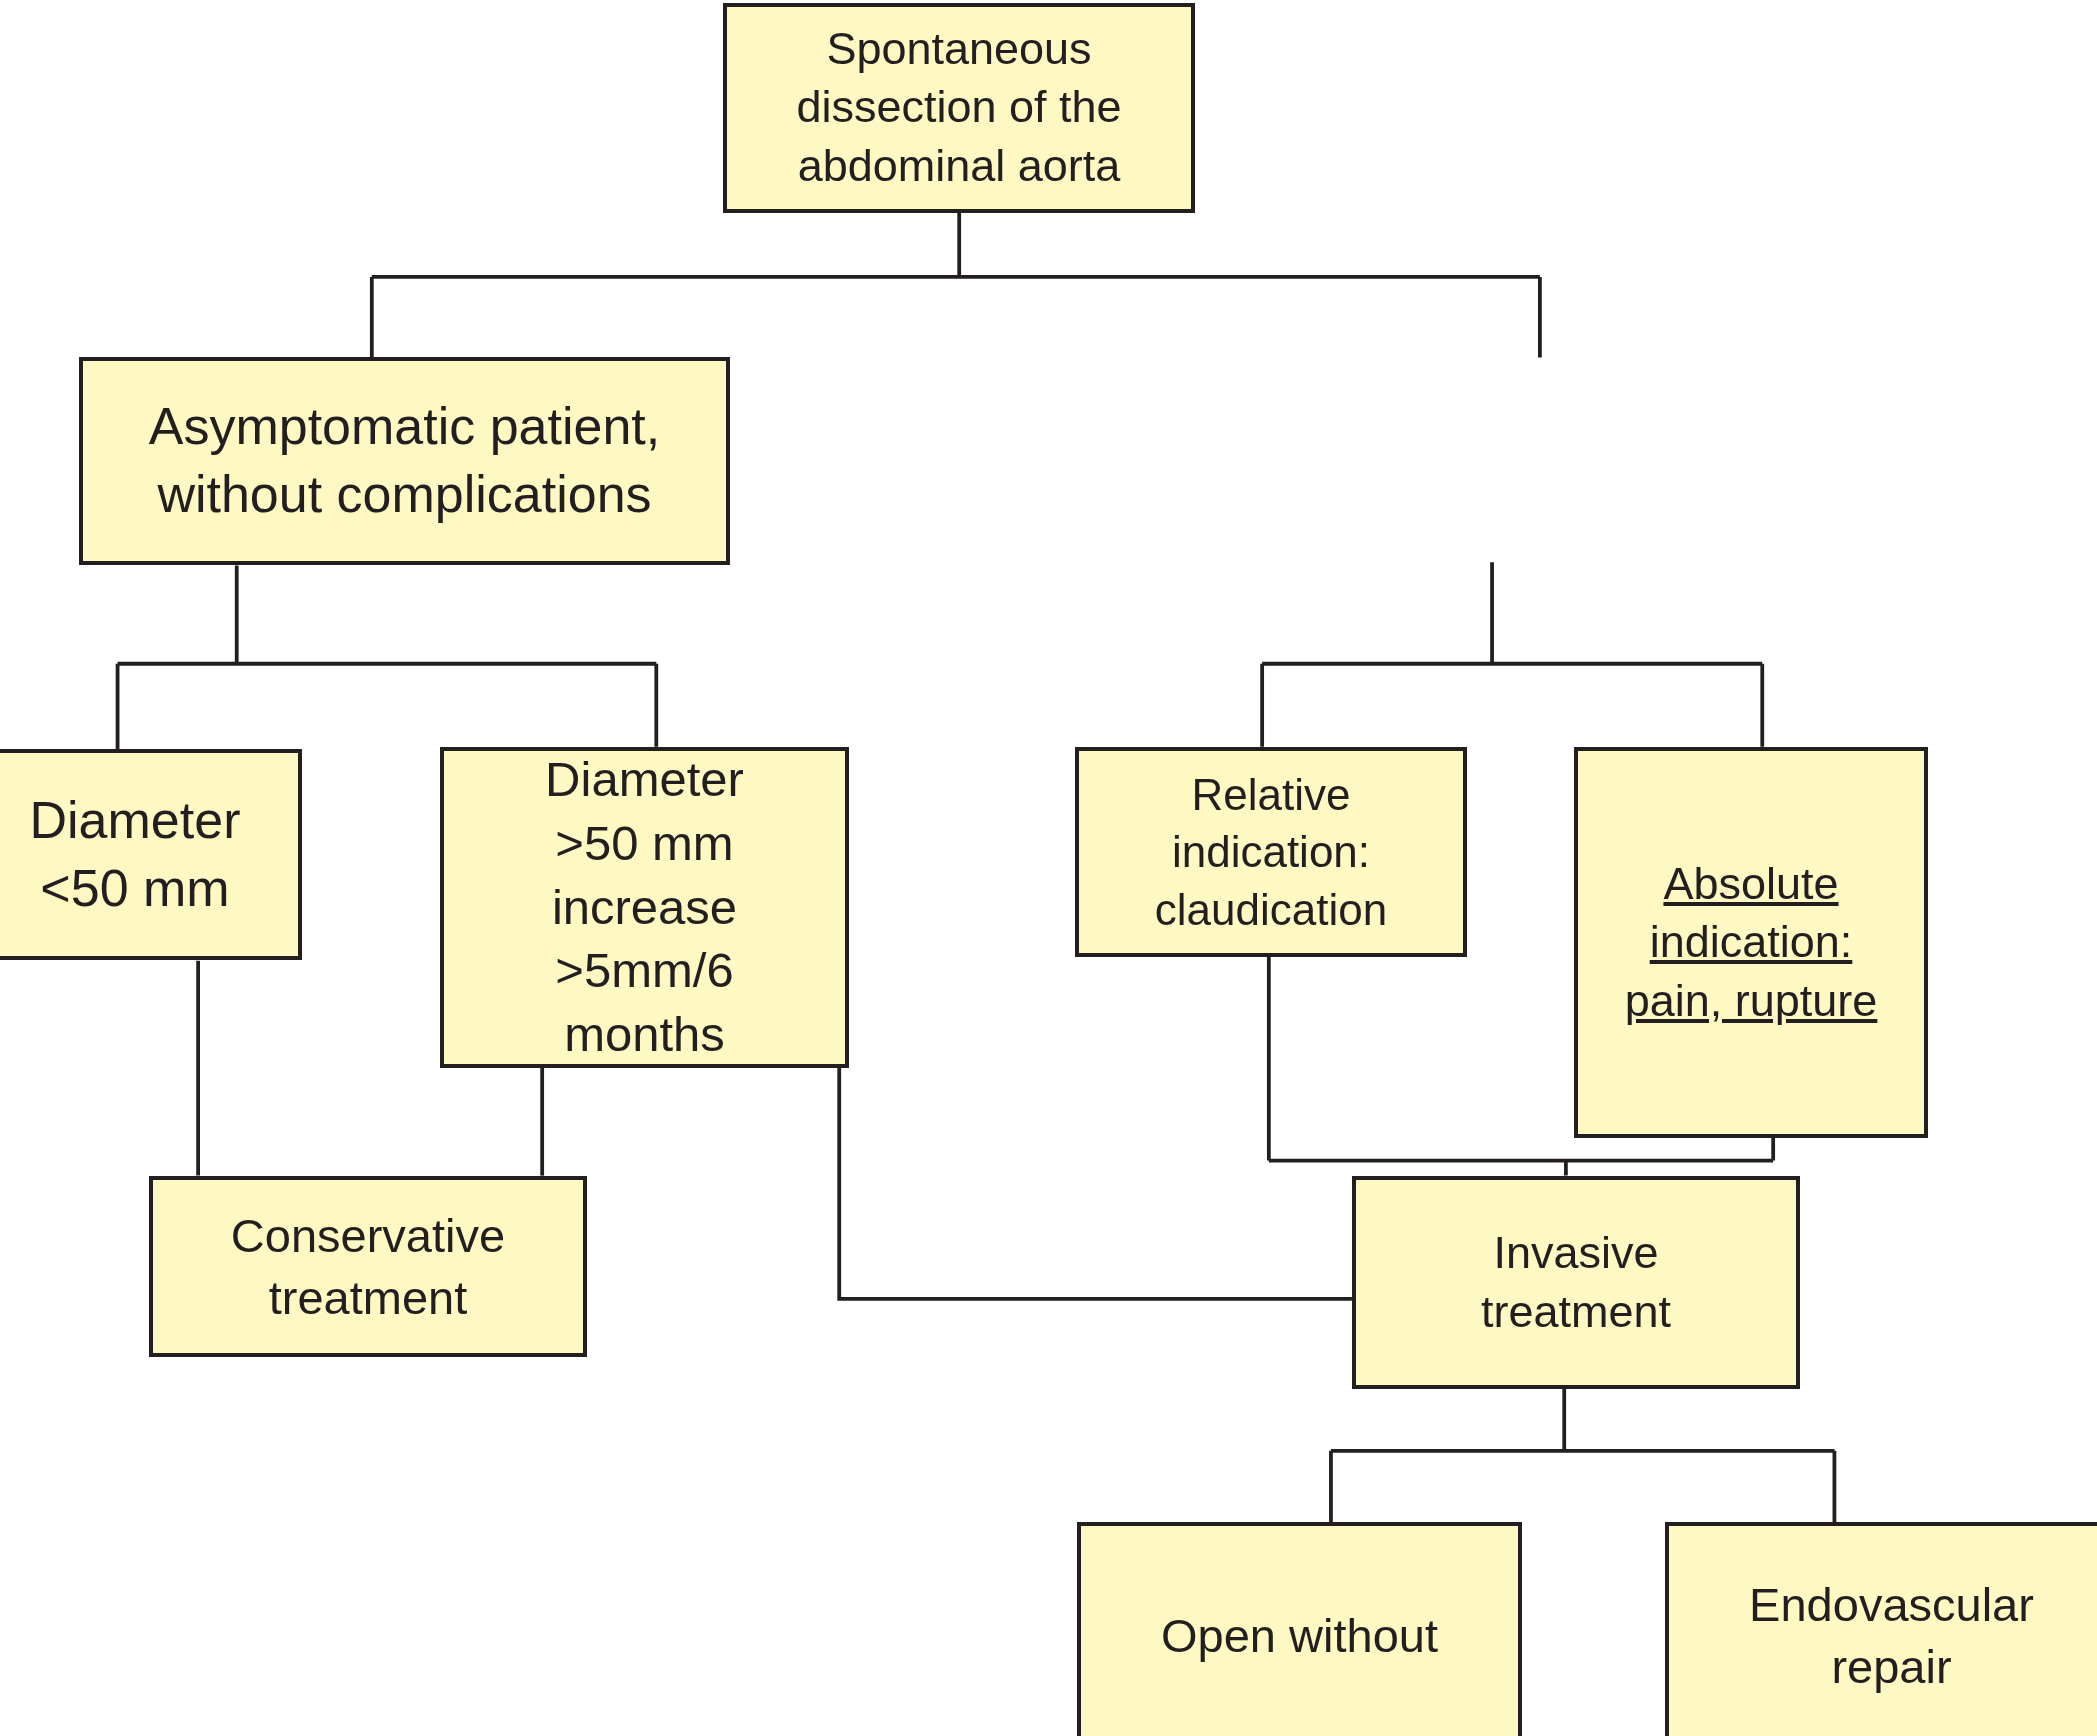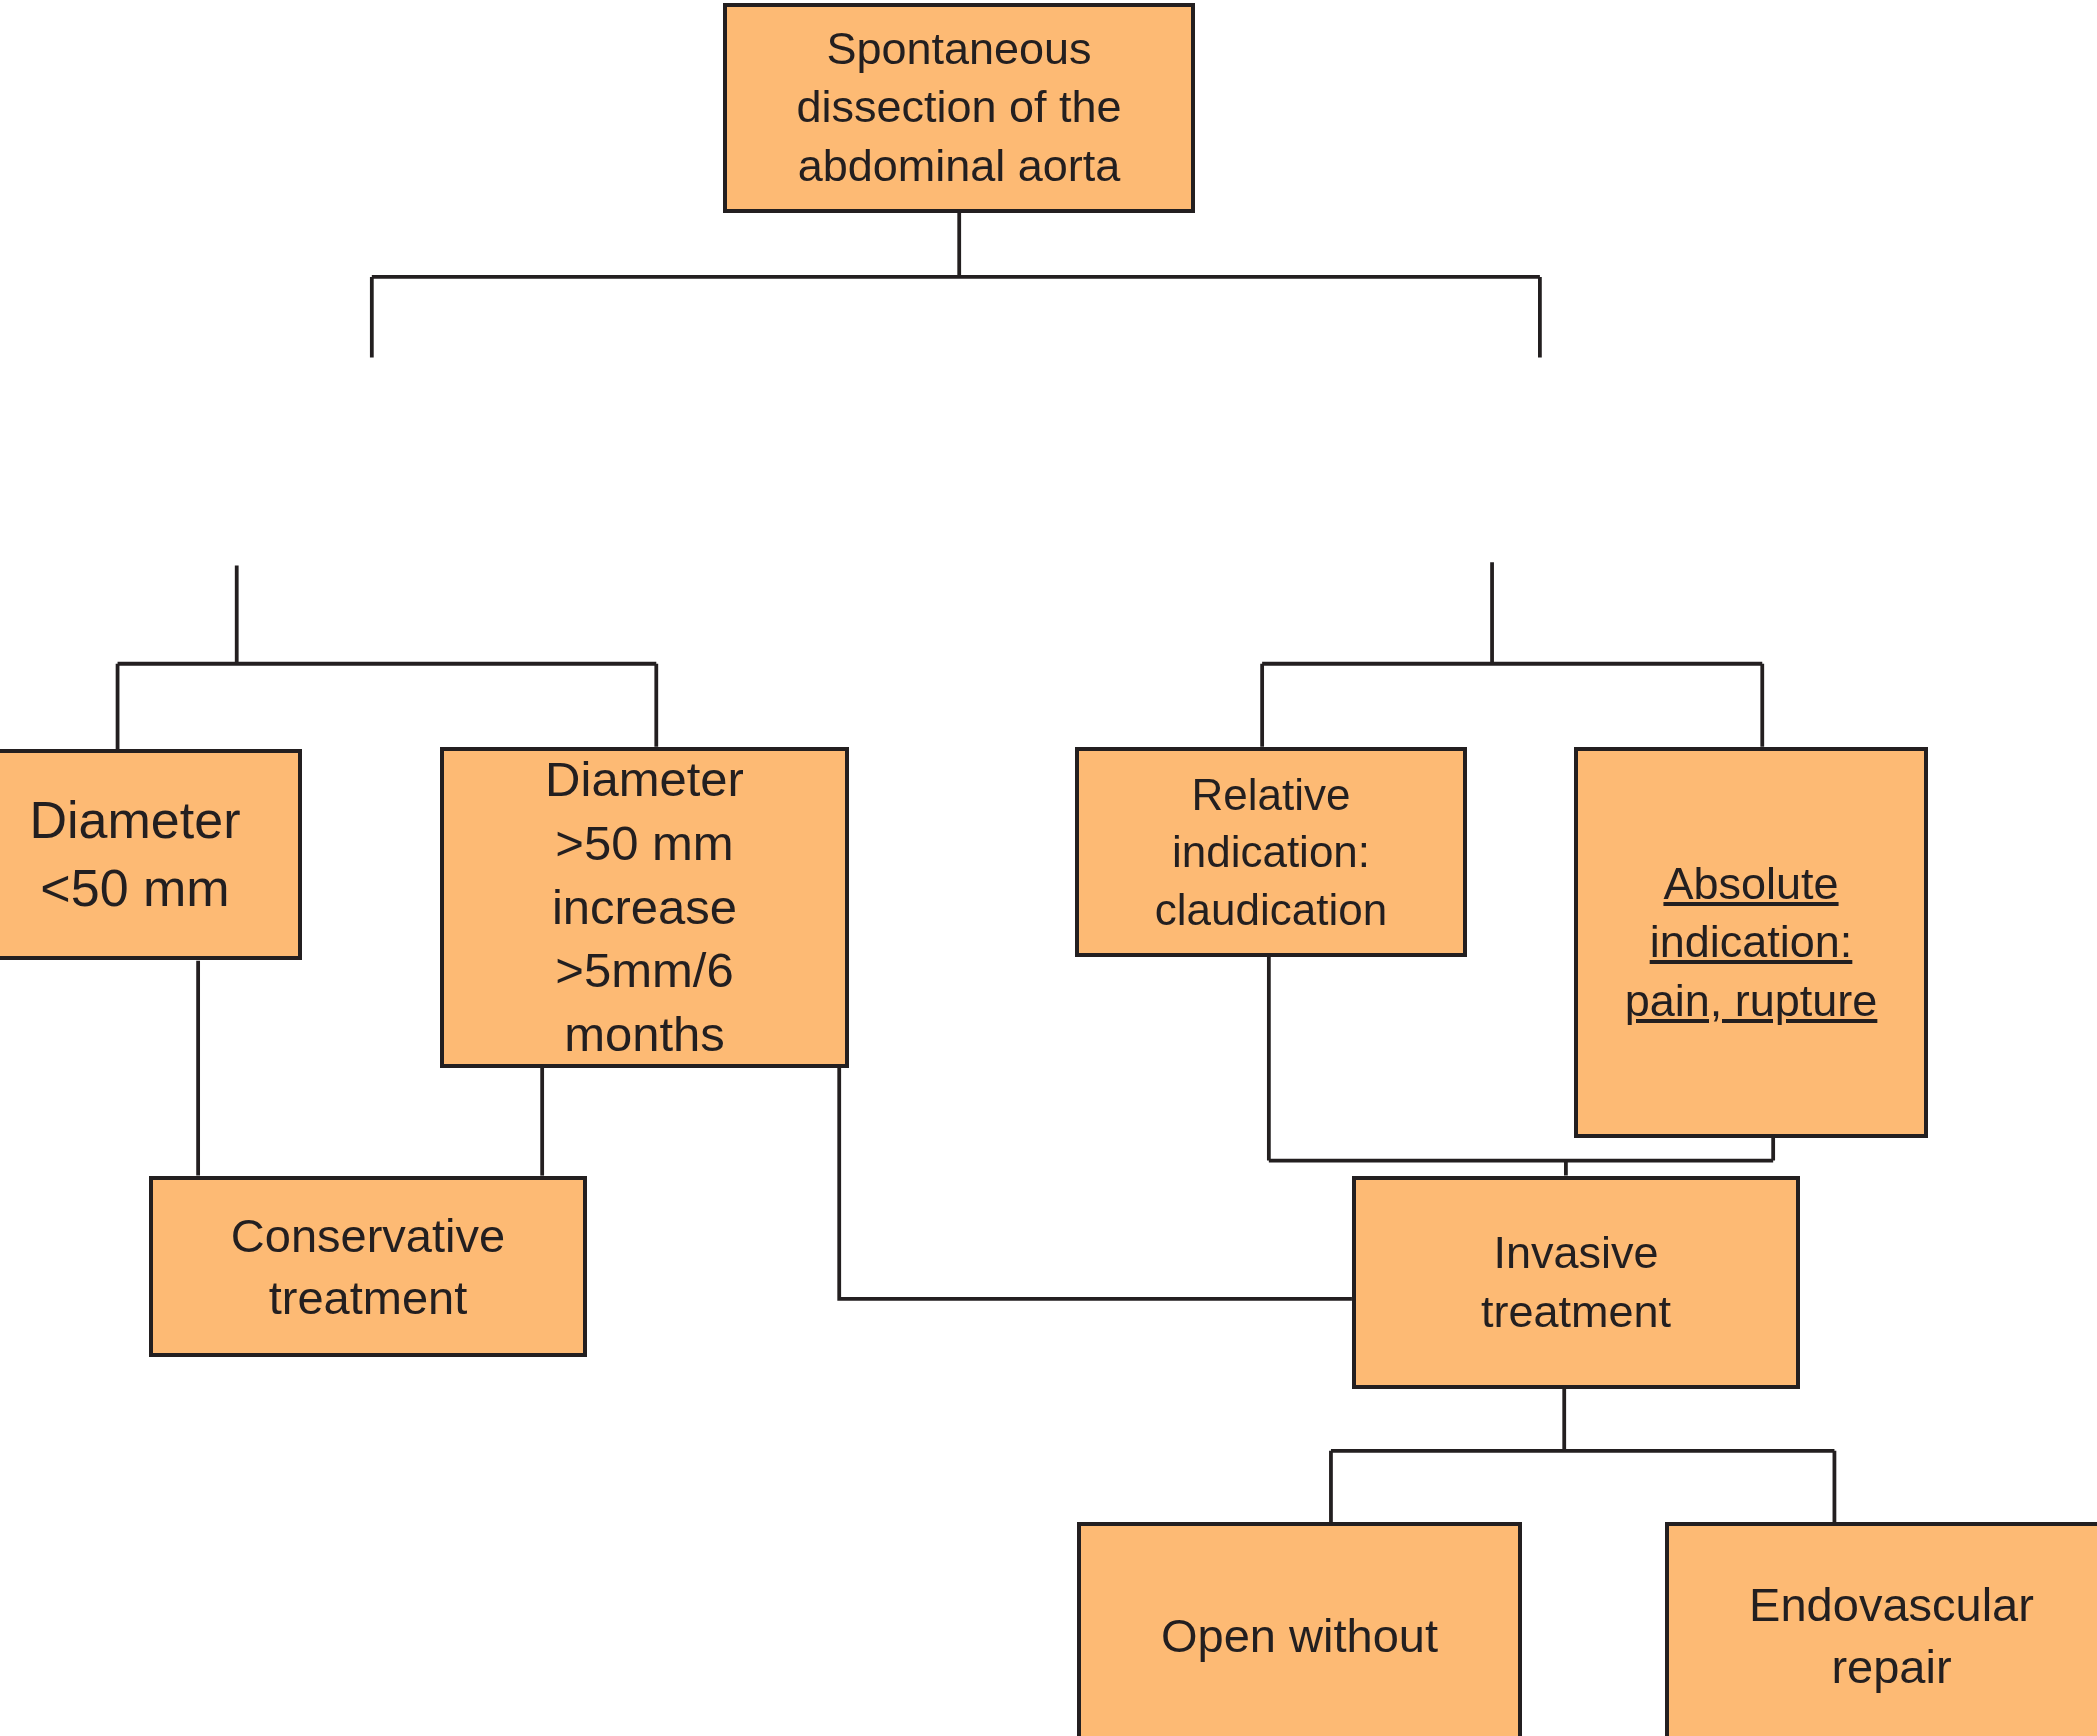--- a/index.html
+++ b/index.html
@@ -19,21 +19,21 @@
     position: absolute;
     left: 0;
     top: 0;
     width: 2098px;
     height: 1737px;
     pointer-events: none;
   }
   .node {
     position: absolute;
     box-sizing: border-box;
-    background: #fdba74;
+    background: #fef9c3;
     border: 4.2px solid #231f20;
     display: flex;
     align-items: center;
     justify-content: center;
     text-align: center;
     color: #231f20;
     line-height: 1.30;
     padding: 3.4px 8.4px;
     white-space: pre-line;
   }
@@ -61,20 +61,24 @@
         <path d="M 1864 1655 L 1864 1729 M 1586 1729 L 2186 1729 M 1586 1729 L 1586 1814 M 2186 1729 L 2186 1814"></path>
       </g>
   </svg>
 
   <div class="node" style="left: 723px; top: 2.5px; width: 472px; height: 210px; font-size: 45px; border-color: rgb(35, 31, 32); color: rgb(35, 31, 32);">
     <span class="node-label">Spontaneous
 dissection of the
 abdominal aorta</span>
   </div>
 
+  <div class="node" style="left: 79px; top: 357px; width: 651px; height: 208px; font-size: 52px; border-color: rgb(35, 31, 32); color: rgb(35, 31, 32);">
+    <span class="node-label">Asymptomatic patient,
+without complications</span>
+  </div>
 
 
   <div class="node" style="left: -32px; top: 749px; width: 334px; height: 211px; font-size: 52px; border-color: rgb(35, 31, 32); color: rgb(35, 31, 32);">
     <span class="node-label">Diameter
 &lt;50 mm</span>
   </div>
 
   <div class="node" style="left: 440px; top: 747px; width: 409px; height: 321px; font-size: 49px; border-color: rgb(35, 31, 32); color: rgb(35, 31, 32);">
     <span class="node-label">Diameter
 &gt;50 mm

